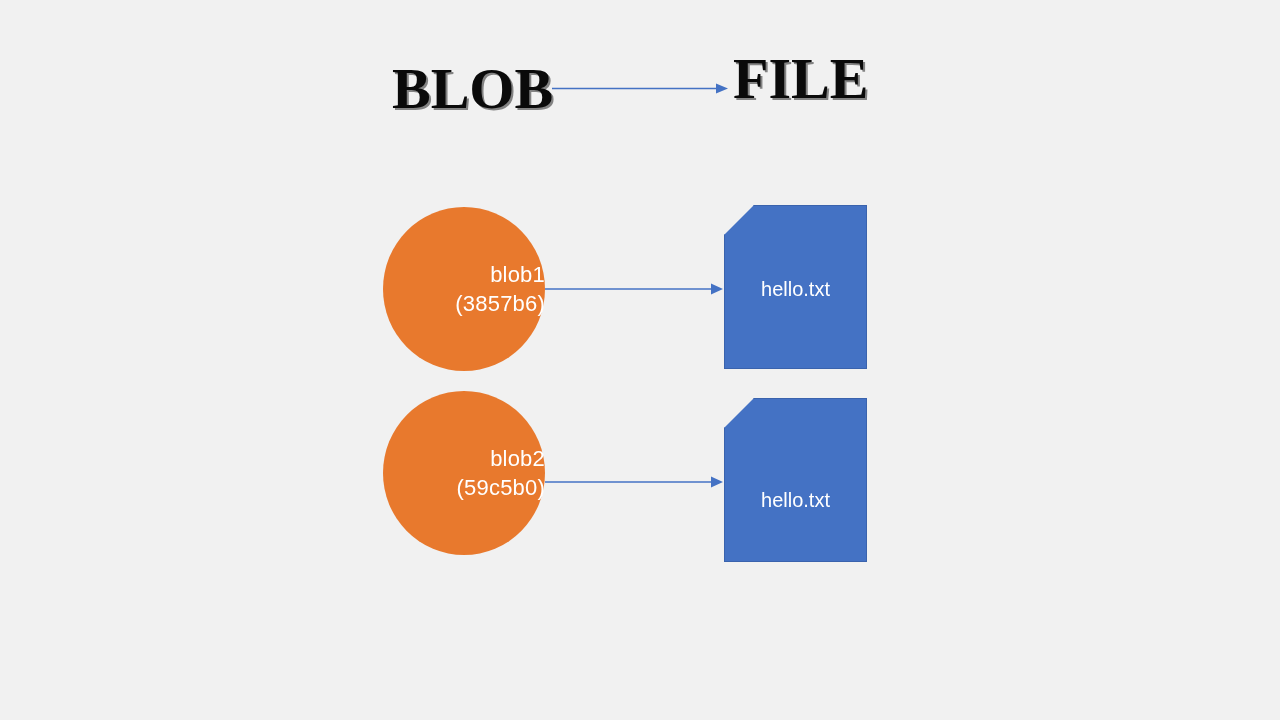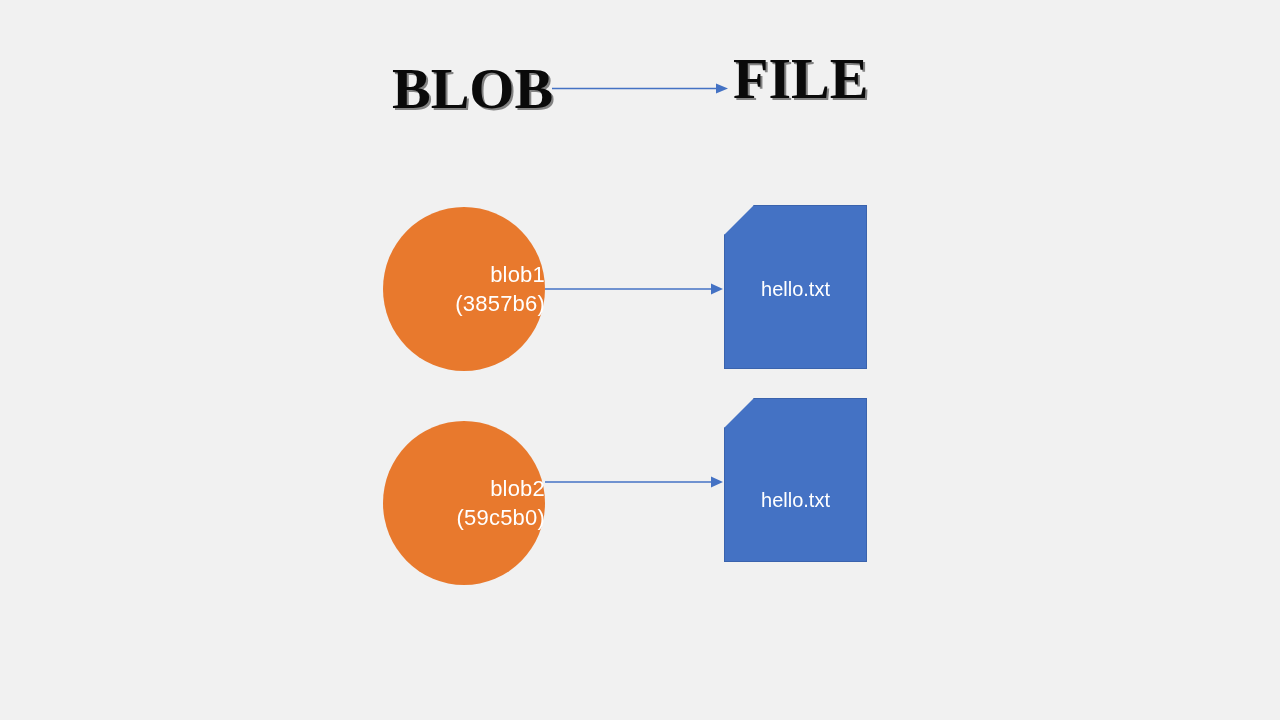--- a/index.html
+++ b/index.html
@@ -53,21 +53,21 @@
     flex-direction: column;
     align-items: flex-end;
     justify-content: center;
     color: #ffffff;
     font-size: 22px;
     line-height: 1.32;
     text-align: center;
     letter-spacing: 0.2px;
   }
   #blob-1 { left: 383px; top: 207px; }
-  #blob-2 { left: 383px; top: 421px; }
+  #blob-2 { left: 383px; top: 391px; }
 
   
   .file {
     position: absolute;
     width: 143px;
     height: 164px;
     background: #4472c4;
     border: 1px solid #3a63ad;
     box-sizing: border-box;
     -webkit-clip-path: polygon(30px 0, 100% 0, 100% 100%, 0 100%, 0 30px);

